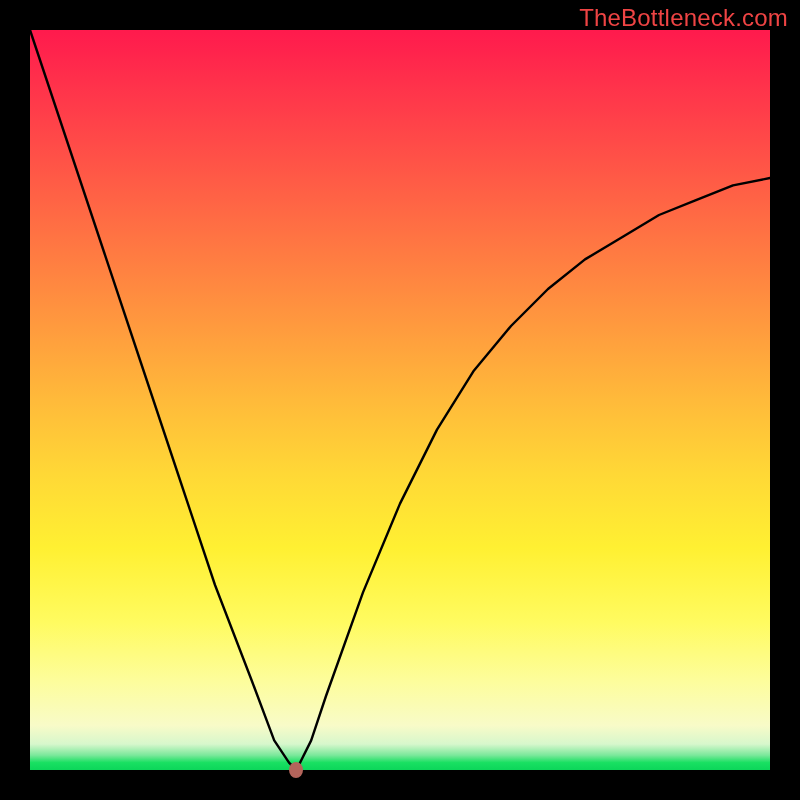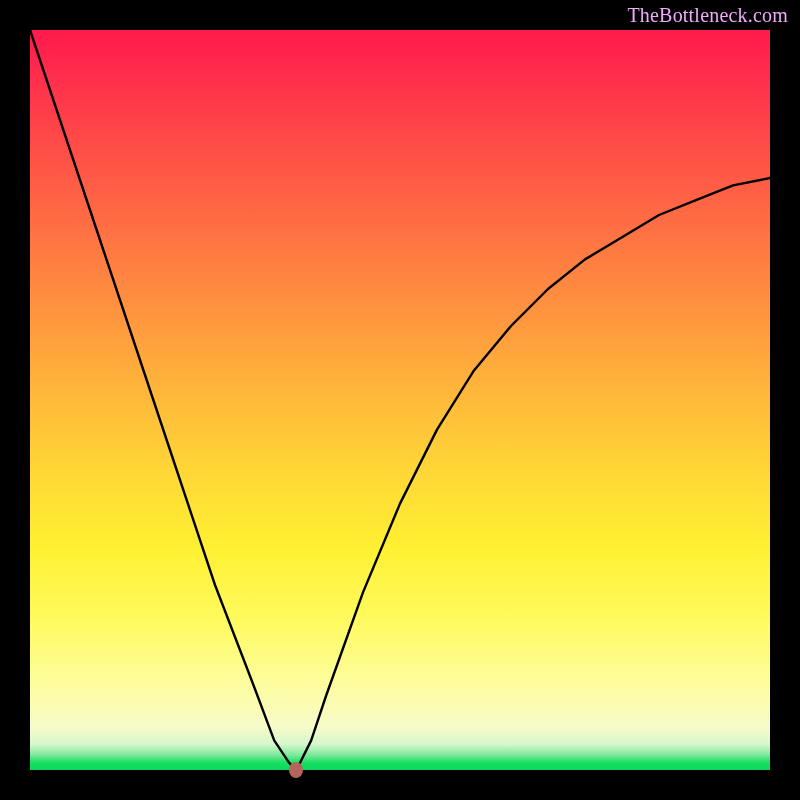--- a/index.html
+++ b/index.html
@@ -7,24 +7,24 @@
   .container {
     width: 800px;
     height: 800px;
     position: relative;
     background: #000;
   }
   .watermark {
     position: absolute;
     top: 4px;
     right: 12px;
-    font-family: Liberation Serif, serif;
-    font-size: 20px;
+    font-family: Liberation Sans, sans-serif;
+    font-size: 24px;
     font-weight: 500;
-    color: #f0abfc;
+    color: #ef4444;
     letter-spacing: 0.2px;
     z-index: 10;
   }
   .plot-area {
     position: absolute;
     left: 30px;
     top: 30px;
     width: 740px;
     height: 740px;
     

